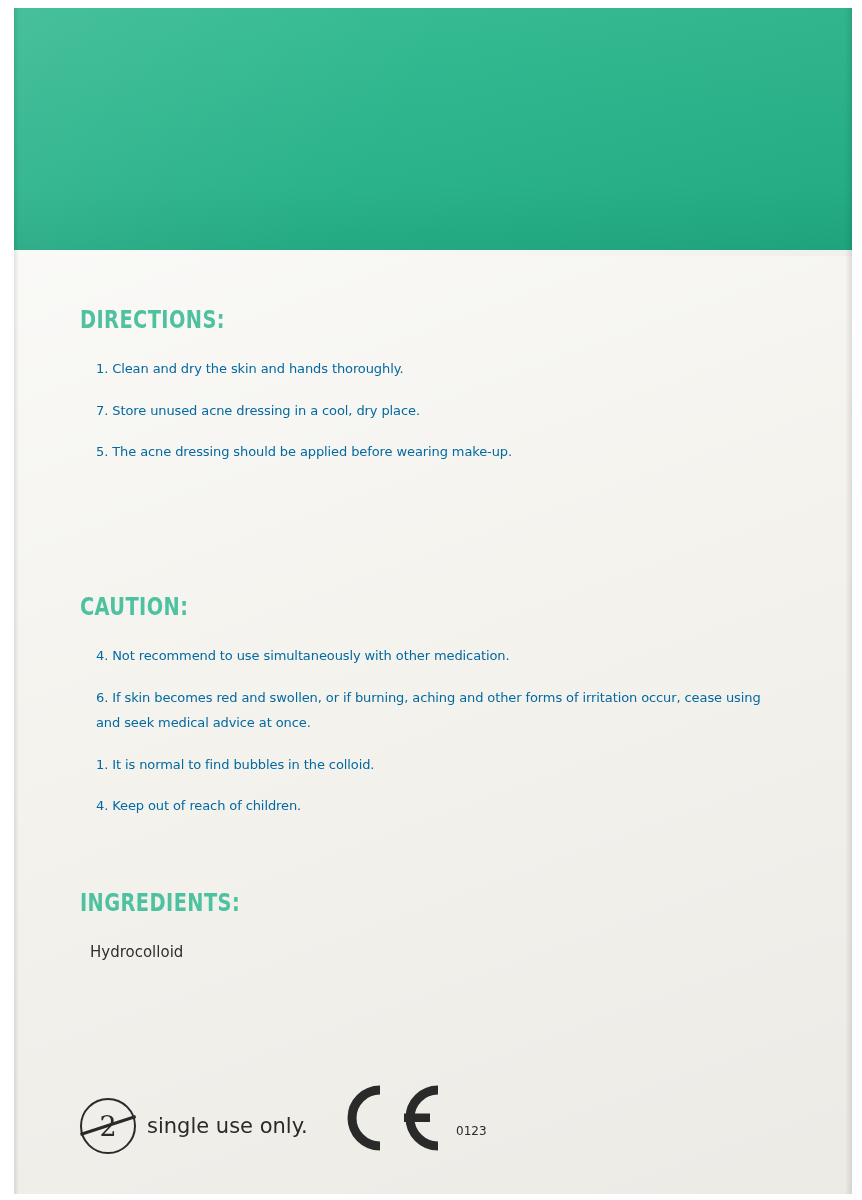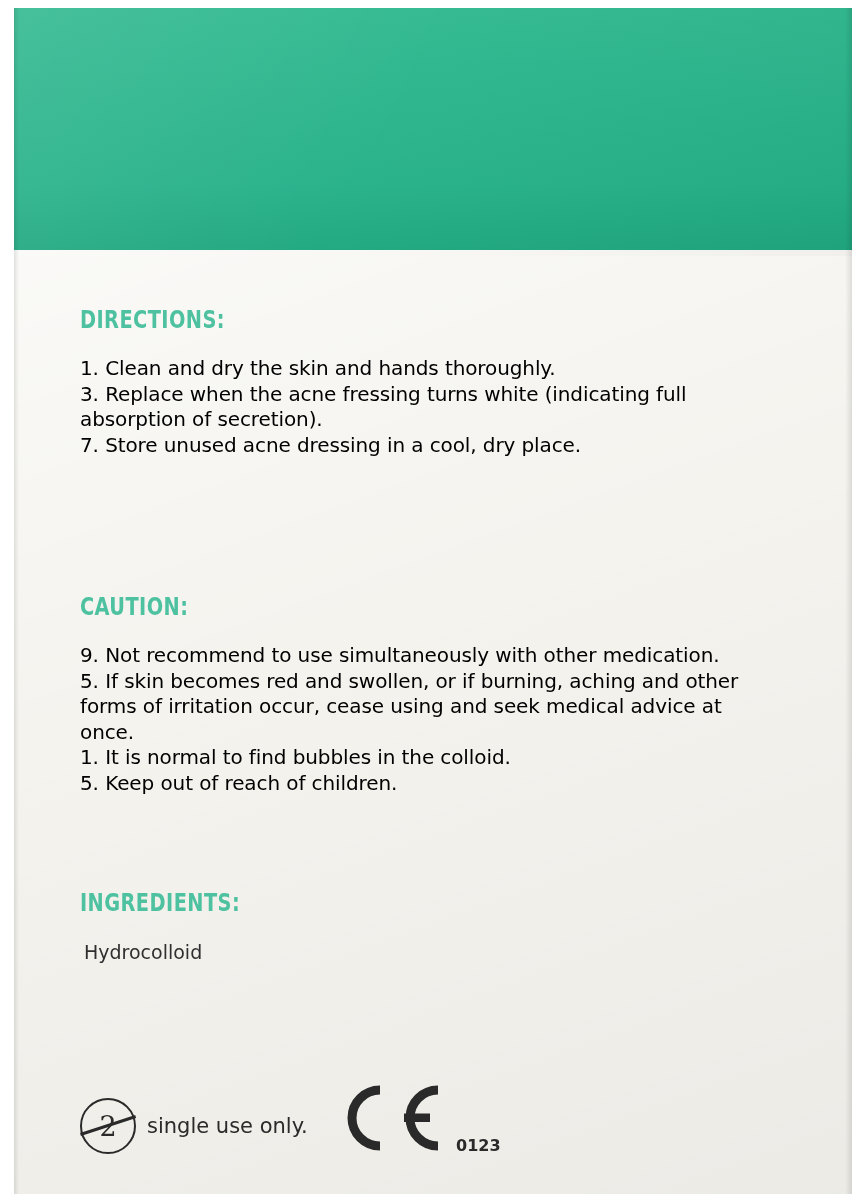--- a/index.html
+++ b/index.html
@@ -147,34 +147,34 @@
     color: #4ec2a0;
     font-family: "DejaVu Sans Condensed", "DejaVu Sans", sans-serif;
     font-weight: bold;
     font-size: 25px;
     letter-spacing: 0.5px;
     transform: scaleX(0.86);
     transform-origin: left center;
     margin: 0 0 22px 0;
   }
   .body-line {
-    color: #000000;
-    font-size: 20px;
+    color: #0369a1;
+    font-size: 13px;
     line-height: 25.6px;
-    margin: 0;
+    margin: 16px;
     letter-spacing: -0.1px;
   }
   #directions-section { top: 305px; }
   #caution-section { top: 592px; }
   #ingredients-section { top: 888px; }
   .ingredient-text {
     color: #2f2f2f;
-    font-size: 19px;
+    font-size: 15px;
     line-height: 26px;
-    margin: 4px;
+    margin: 10px;
   }
   
   .footer {
     position: absolute;
     left: 80px;
     top: 1092px;
     width: 700px;
     height: 80px;
   }
   .single-use {
@@ -213,25 +213,24 @@
   }
   .ce-mark {
     position: absolute;
     left: 258px;
     top: -12px;
     display: flex;
     align-items: flex-end;
   }
   .ce-svg { display: block; }
   .ce-number {
-    font-size: 16px;
+    font-size: 12px;
     color: #2a2a2a;
     margin-left: 6px;
-    margin-bottom: 1px;
-    font-weight: bold;
+    margin-bottom: 18px;
   }
 </style>
 </head>
 <body>
 
 <div class="package">
 
   <div class="green-band lower-edge"></div>
   <div class="green-sheen"></div>
   <div class="cream"></div>
@@ -244,30 +243,30 @@
   <div class="page-bg-left"></div>
   <div class="page-bg-right"></div>
   <div class="page-bg-top"></div>
   <div class="page-bg-bottom"></div>
 
   <div class="content">
 
     <div class="section" id="directions-section">
       <h2 class="section-heading">DIRECTIONS:</h2>
       <p class="body-line">1. Clean and dry the skin and hands thoroughly.</p>
-      <p class="body-line">3. Replace when the acne fressing turns white (indicating full absorption of secretion).</p>
       <p class="body-line">7. Store unused acne dressing in a cool, dry place.</p>
+      <p class="body-line">5. The acne dressing should be applied before wearing make-up.</p>
     </div>
 
     <div class="section" id="caution-section">
       <h2 class="section-heading">CAUTION:</h2>
-      <p class="body-line">9. Not recommend to use simultaneously with other medication.</p>
-      <p class="body-line">5. If skin becomes red and swollen, or if burning, aching and other forms of irritation occur, cease using and seek medical advice at once.</p>
+      <p class="body-line">4. Not recommend to use simultaneously with other medication.</p>
+      <p class="body-line">6. If skin becomes red and swollen, or if burning, aching and other forms of irritation occur, cease using and seek medical advice at once.</p>
       <p class="body-line">1. It is normal to find bubbles in the colloid.</p>
-      <p class="body-line">5. Keep out of reach of children.</p>
+      <p class="body-line">4. Keep out of reach of children.</p>
     </div>
 
     <div class="section" id="ingredients-section">
       <h2 class="section-heading">INGREDIENTS:</h2>
       <p class="ingredient-text">Hydrocolloid</p>
     </div>
 
     <div class="footer">
 
       <div class="single-use">

